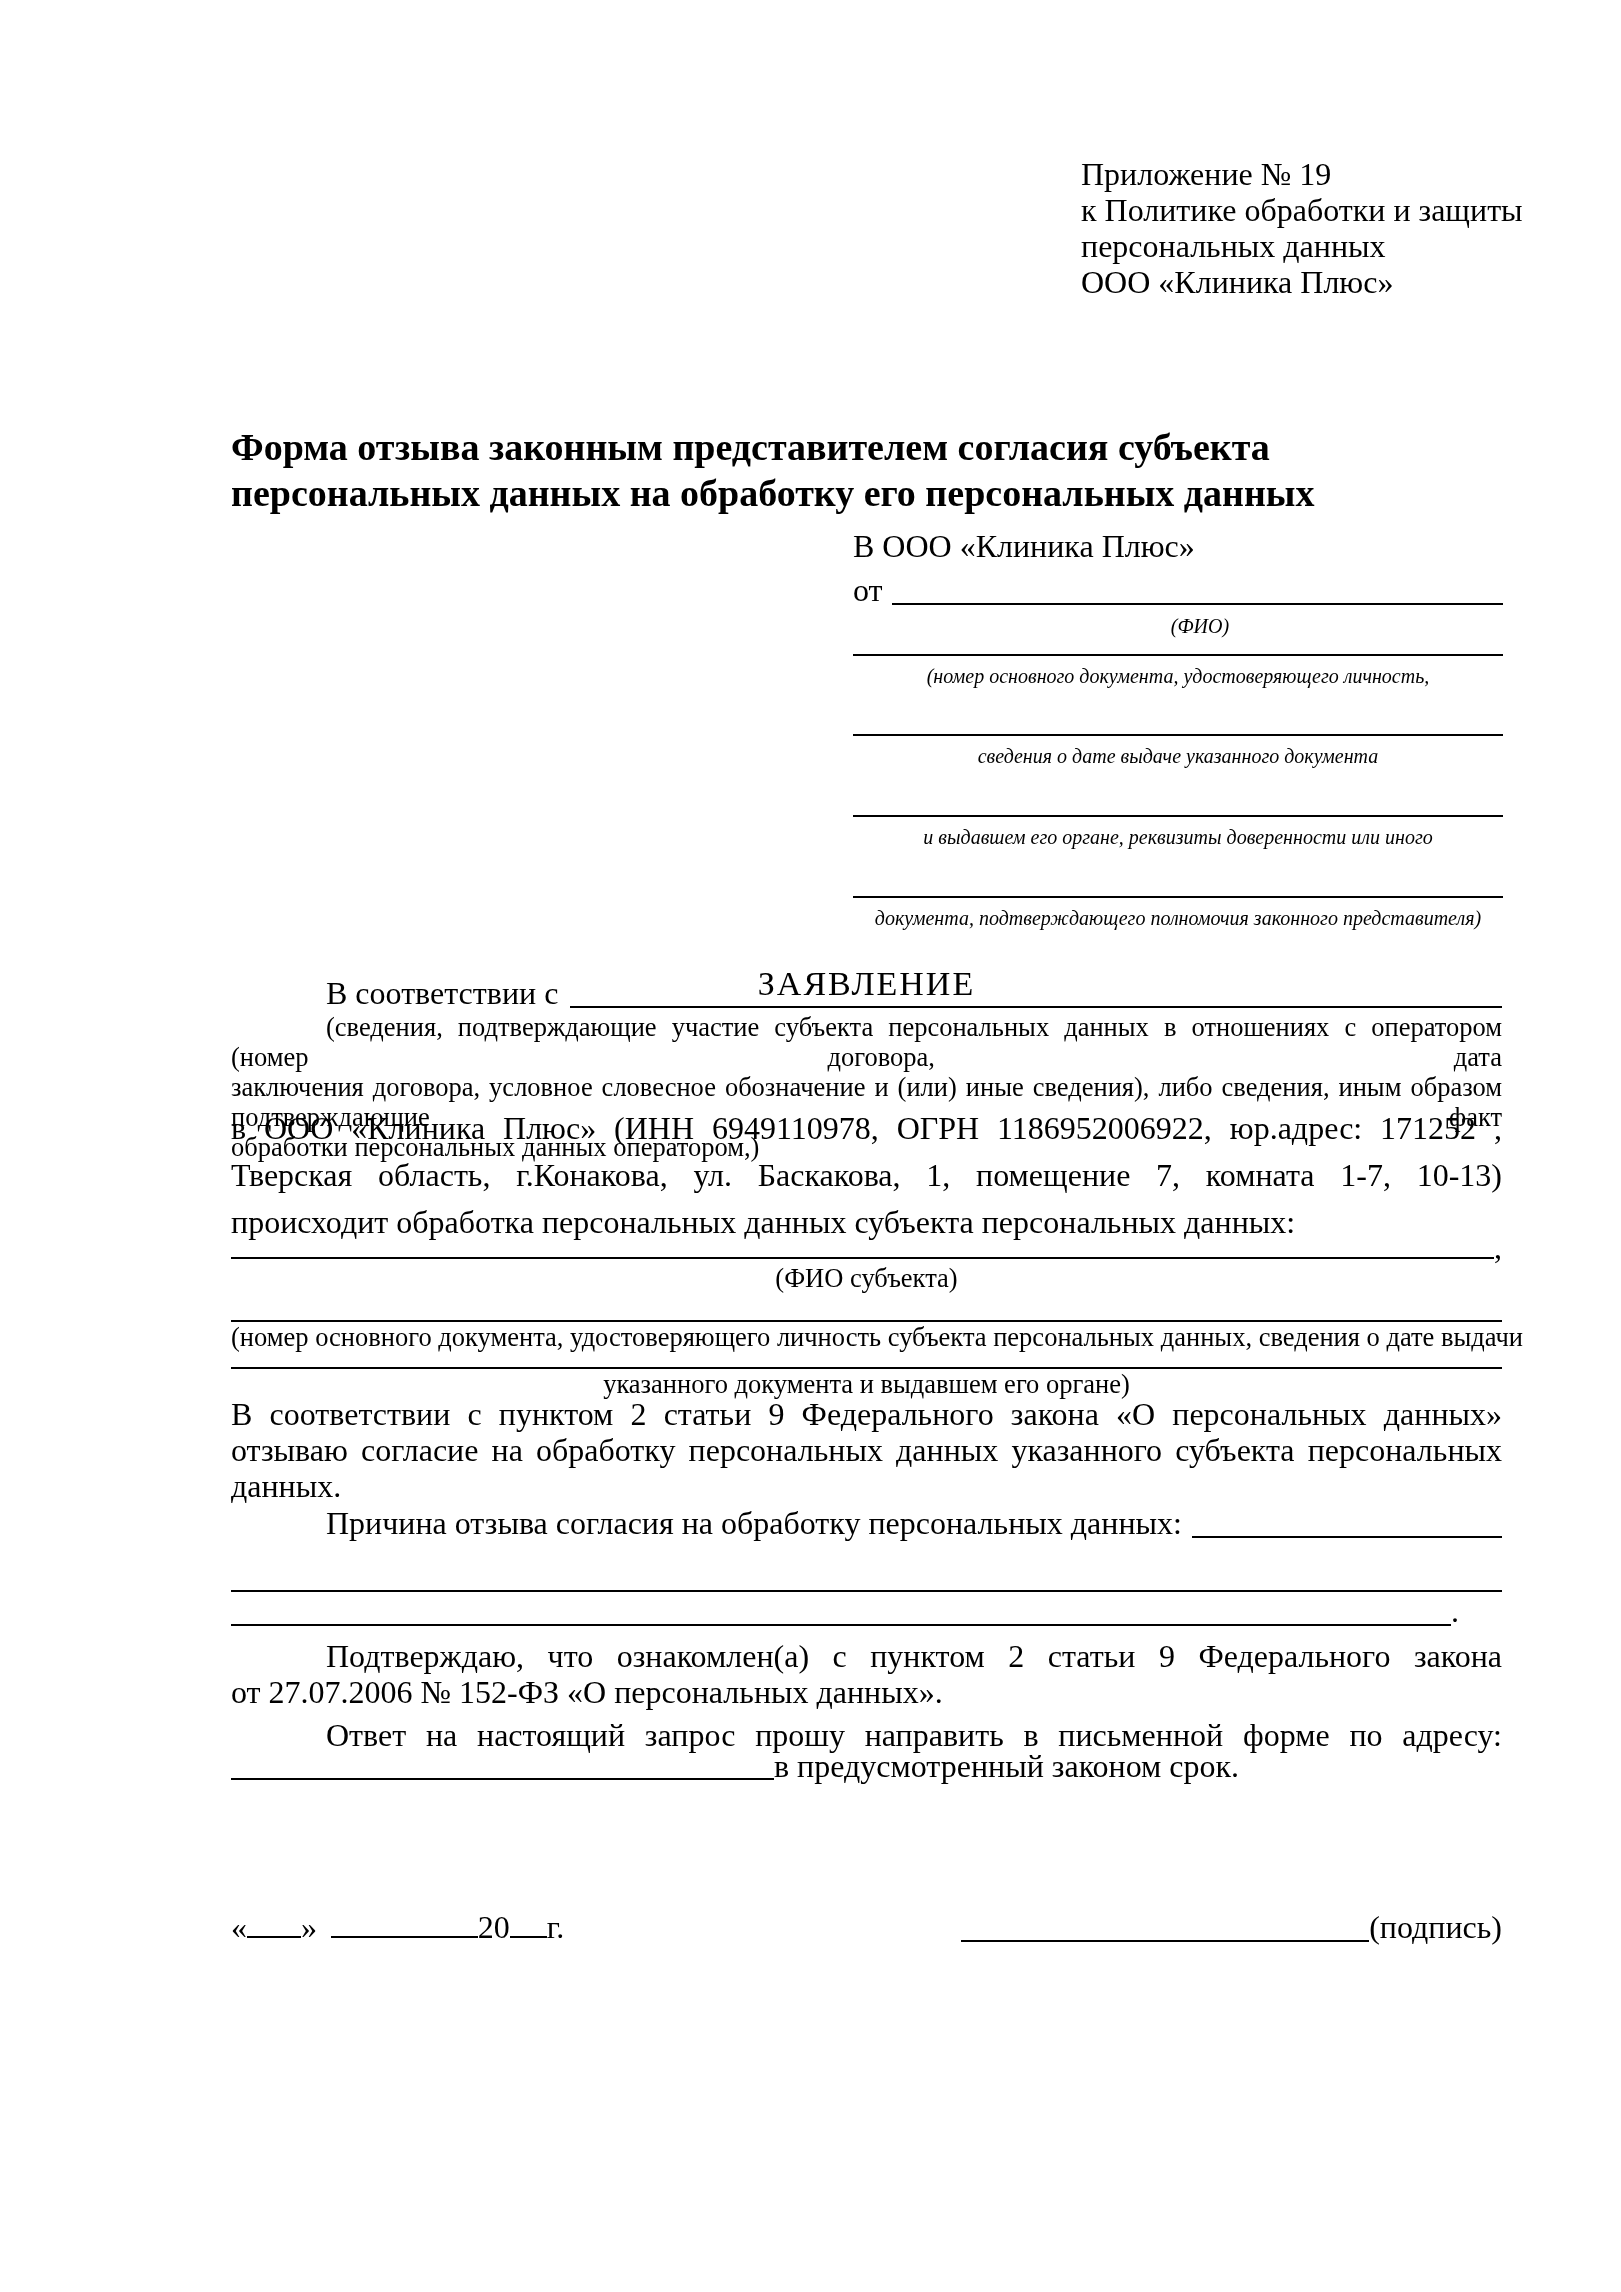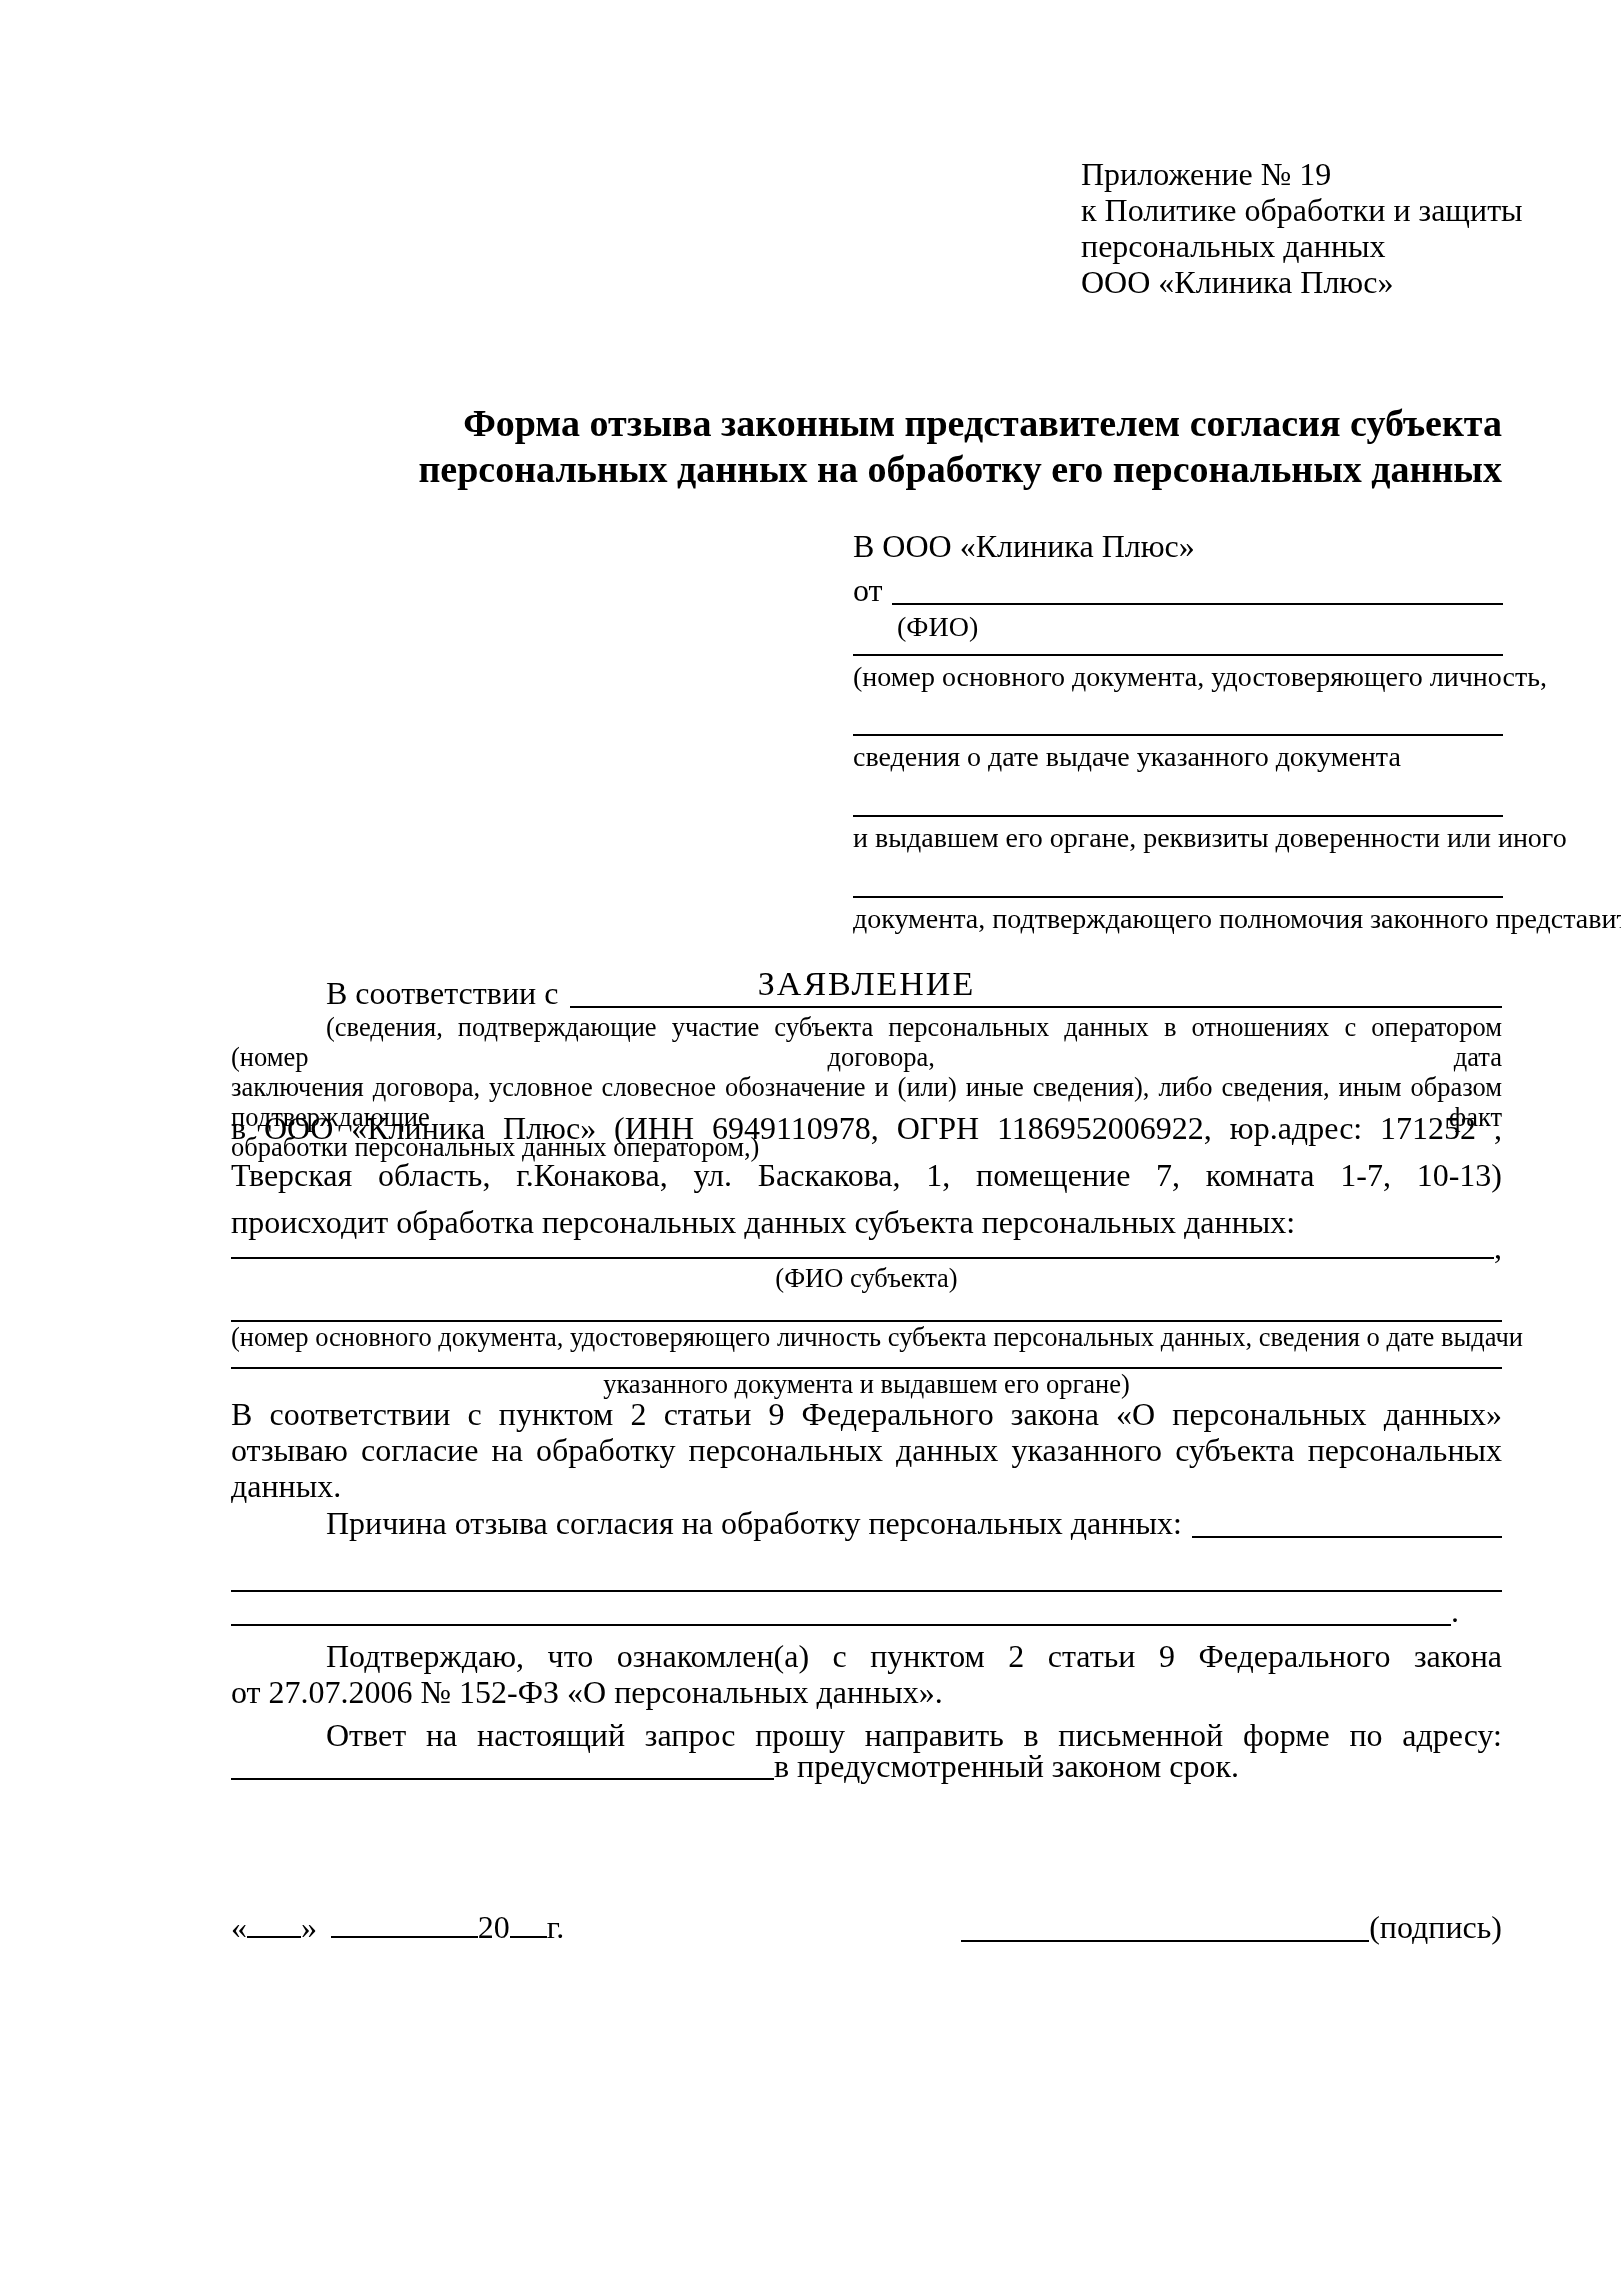--- a/index.html
+++ b/index.html
@@ -17,27 +17,27 @@
   
   .uline{border-bottom:2.9px solid #000;}
   .uline.grow{flex:1 1 auto;align-self:flex-end;margin-bottom:2.9px;height:0;}
   .uline.block{height:23.5px;}
   .iline{display:inline-block;border-bottom:2.9px solid #000;height:3.9px;}
   .flexrow{display:flex;}
   .indent{display:inline-block;width:95px;flex:0 0 95px;}
   
   .header-right{left:1081px;top:156px;width:461px;font-size:32px;line-height:36px;}
   
-  .doc-title{left:231px;top:400px;width:1271px;text-align:right;
+  .doc-title{left:231px;top:424px;width:1271px;text-align:left;
              font-size:38px;line-height:46px;font-weight:bold;}
   
   .addressee{left:853px;top:527px;width:650px;font-size:32px;line-height:39px;}
   .addr-from{display:flex;margin-top:5.9px;line-height:36px;}
   .addr-from .uline.grow{margin-left:9.8px;}
-  .a-cap{font-size:28px;line-height:29px;text-align:left;white-space:nowrap;}
+  .a-cap{font-size:20px;line-height:29px;text-align:center;white-space:nowrap;font-style:italic;}
   .fio-cap{margin-top:3.9px;margin-left:44px;}
   .a-row .uline.block{border-bottom:2.9px solid #000;height:0;}
   .r1{margin-top:13.7px;height:11.8px;}
   .r2{margin-top:43px;}
   .r3{margin-top:44px;}
   .r4{margin-top:44px;}
   .a-row .a-cap{margin-top:5.9px;}
   
   .stmt-heading{left:231px;top:964px;width:1271px;text-align:center;
                 font-size:34px;line-height:39px;letter-spacing:2px;}

